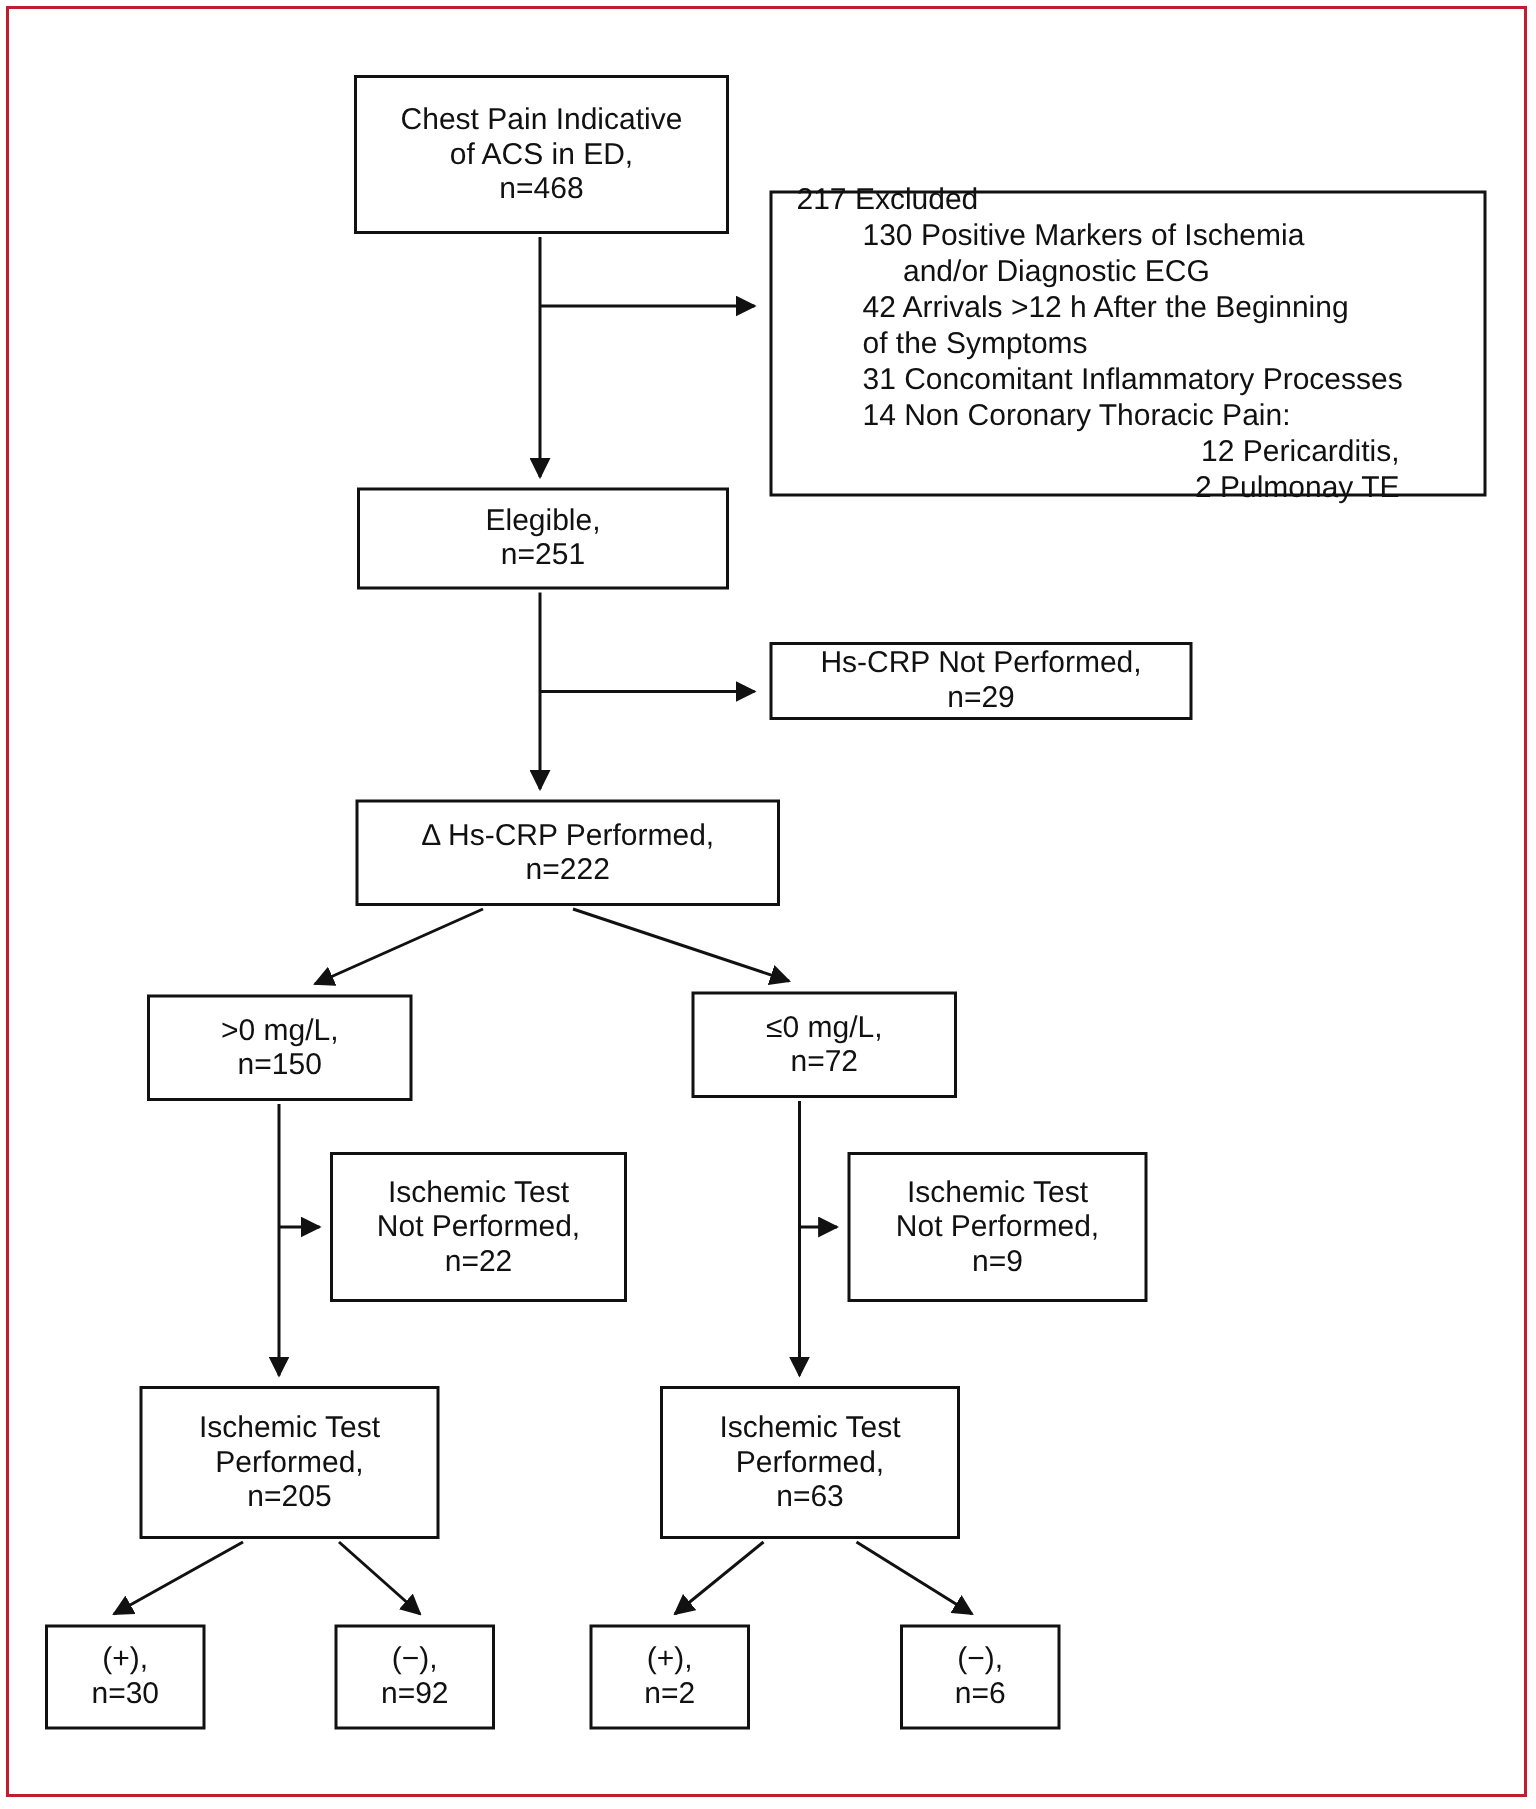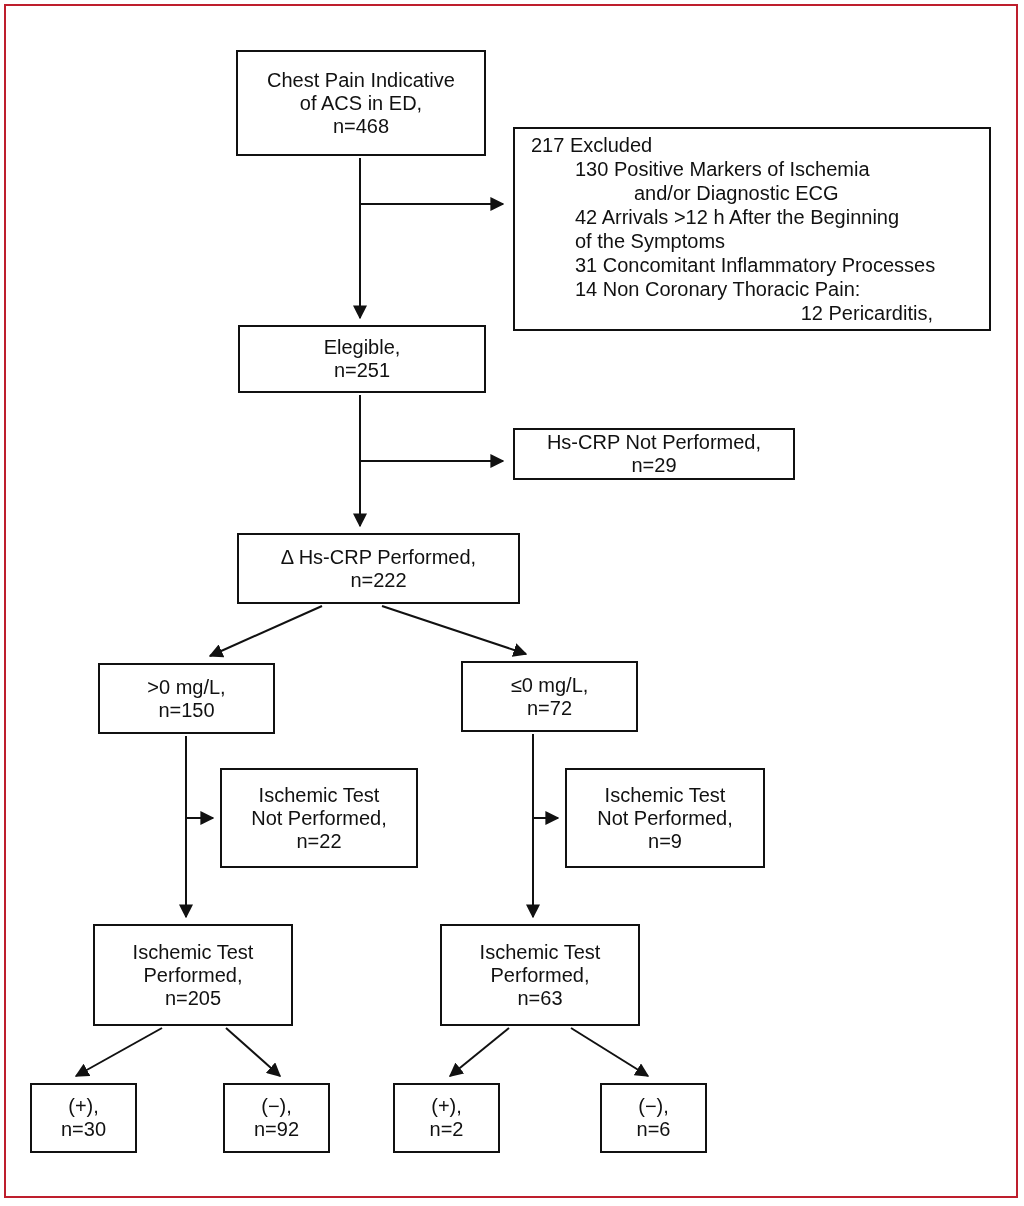--- a/index.html
+++ b/index.html
@@ -33,21 +33,21 @@
     box-sizing: border-box;
   }
   .node.list {
     align-items: stretch;
     text-align: left;
     line-height: 24px;
     justify-content: center;
   }
   .ind0 { padding-left: 16px; }
   .ind1 { padding-left: 60px; }
-  .ind2 { padding-left: 87px; margin-left: 32px; }
+  .ind2 { padding-left: 87px; }
   .rline { text-align: right; padding-right: 56px; }
   .arrows { position: absolute; left: 0; top: 0; pointer-events: none; }
 </style>
 </head>
 <body>
 
 <div class="canvas">
 
   <div class="outer-border"></div>
 
@@ -83,20 +83,21 @@
 
   <div class="node list" style="left:513px; top:127px; width:478px; height:204px;">
     <div class="ind0">217 Excluded</div>
     <div class="ind1">130 Positive Markers of Ischemia</div>
     <div class="ind2">and/or Diagnostic ECG</div>
     <div class="ind1">42 Arrivals &gt;12 h After the Beginning</div>
     <div class="ind1">of the Symptoms</div>
     <div class="ind1">31 Concomitant Inflammatory Processes</div>
     <div class="ind1">14 Non Coronary Thoracic Pain:</div>
     <div class="rline">12 Pericarditis,</div>
+    <div class="rline">2 Pulmonay TE</div>
   </div>
 
   <div class="node" style="left:238px; top:325px; width:248px; height:68px;">
     <div>Elegible,</div>
     <div>n=251</div>
   </div>
 
   <div class="node" style="left:513px; top:428px; width:282px; height:52px;">
     <div>Hs-CRP Not Performed,</div>
     <div>n=29</div>

